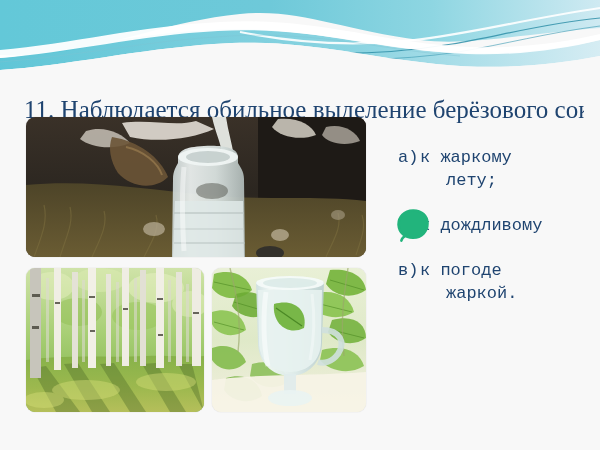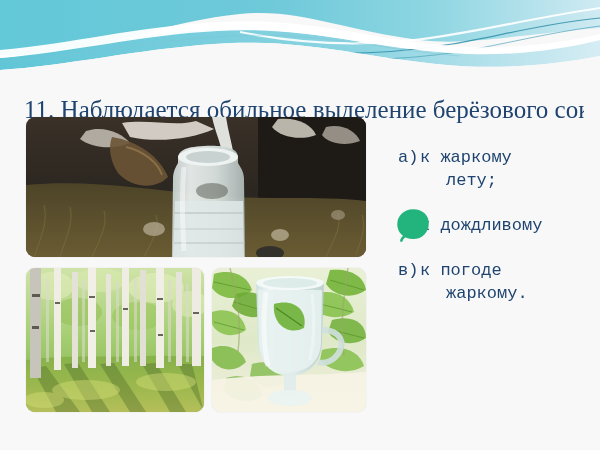--- a/index.html
+++ b/index.html
@@ -357,16 +357,16 @@
       <svg viewBox="0 0 34 34">
         <path d="M17,2.5 C25.5,2.3 31.4,7.6 31.5,15.4 C31.6,23.4 25.6,29.6 17.2,29.8
                  C9.2,30 3.1,24.6 2.6,17.2 C2.1,9.4 8.2,2.7 17,2.5 Z
                  M9.5,27.5 C7.2,29.2 5.6,31.2 5.4,32.6" fill="#22b47c" stroke="#22b47c" stroke-width="2.6" stroke-linecap="round" stroke-linejoin="round"></path>
       </svg>
     </span>
     <span class="marker">б)</span><span class="atext"><span>к дождливому</span></span>
   </div>
 
   <div class="answer">
-    <span class="marker">в)</span><span class="atext"><span>к погоде</span><span class="l2">жаркому.</span></span>
+    <span class="marker">в)</span><span class="atext"><span>к погоде</span><span class="l2">жаркой.</span></span>
   </div>
 
 </div>
 
 </body></html>

